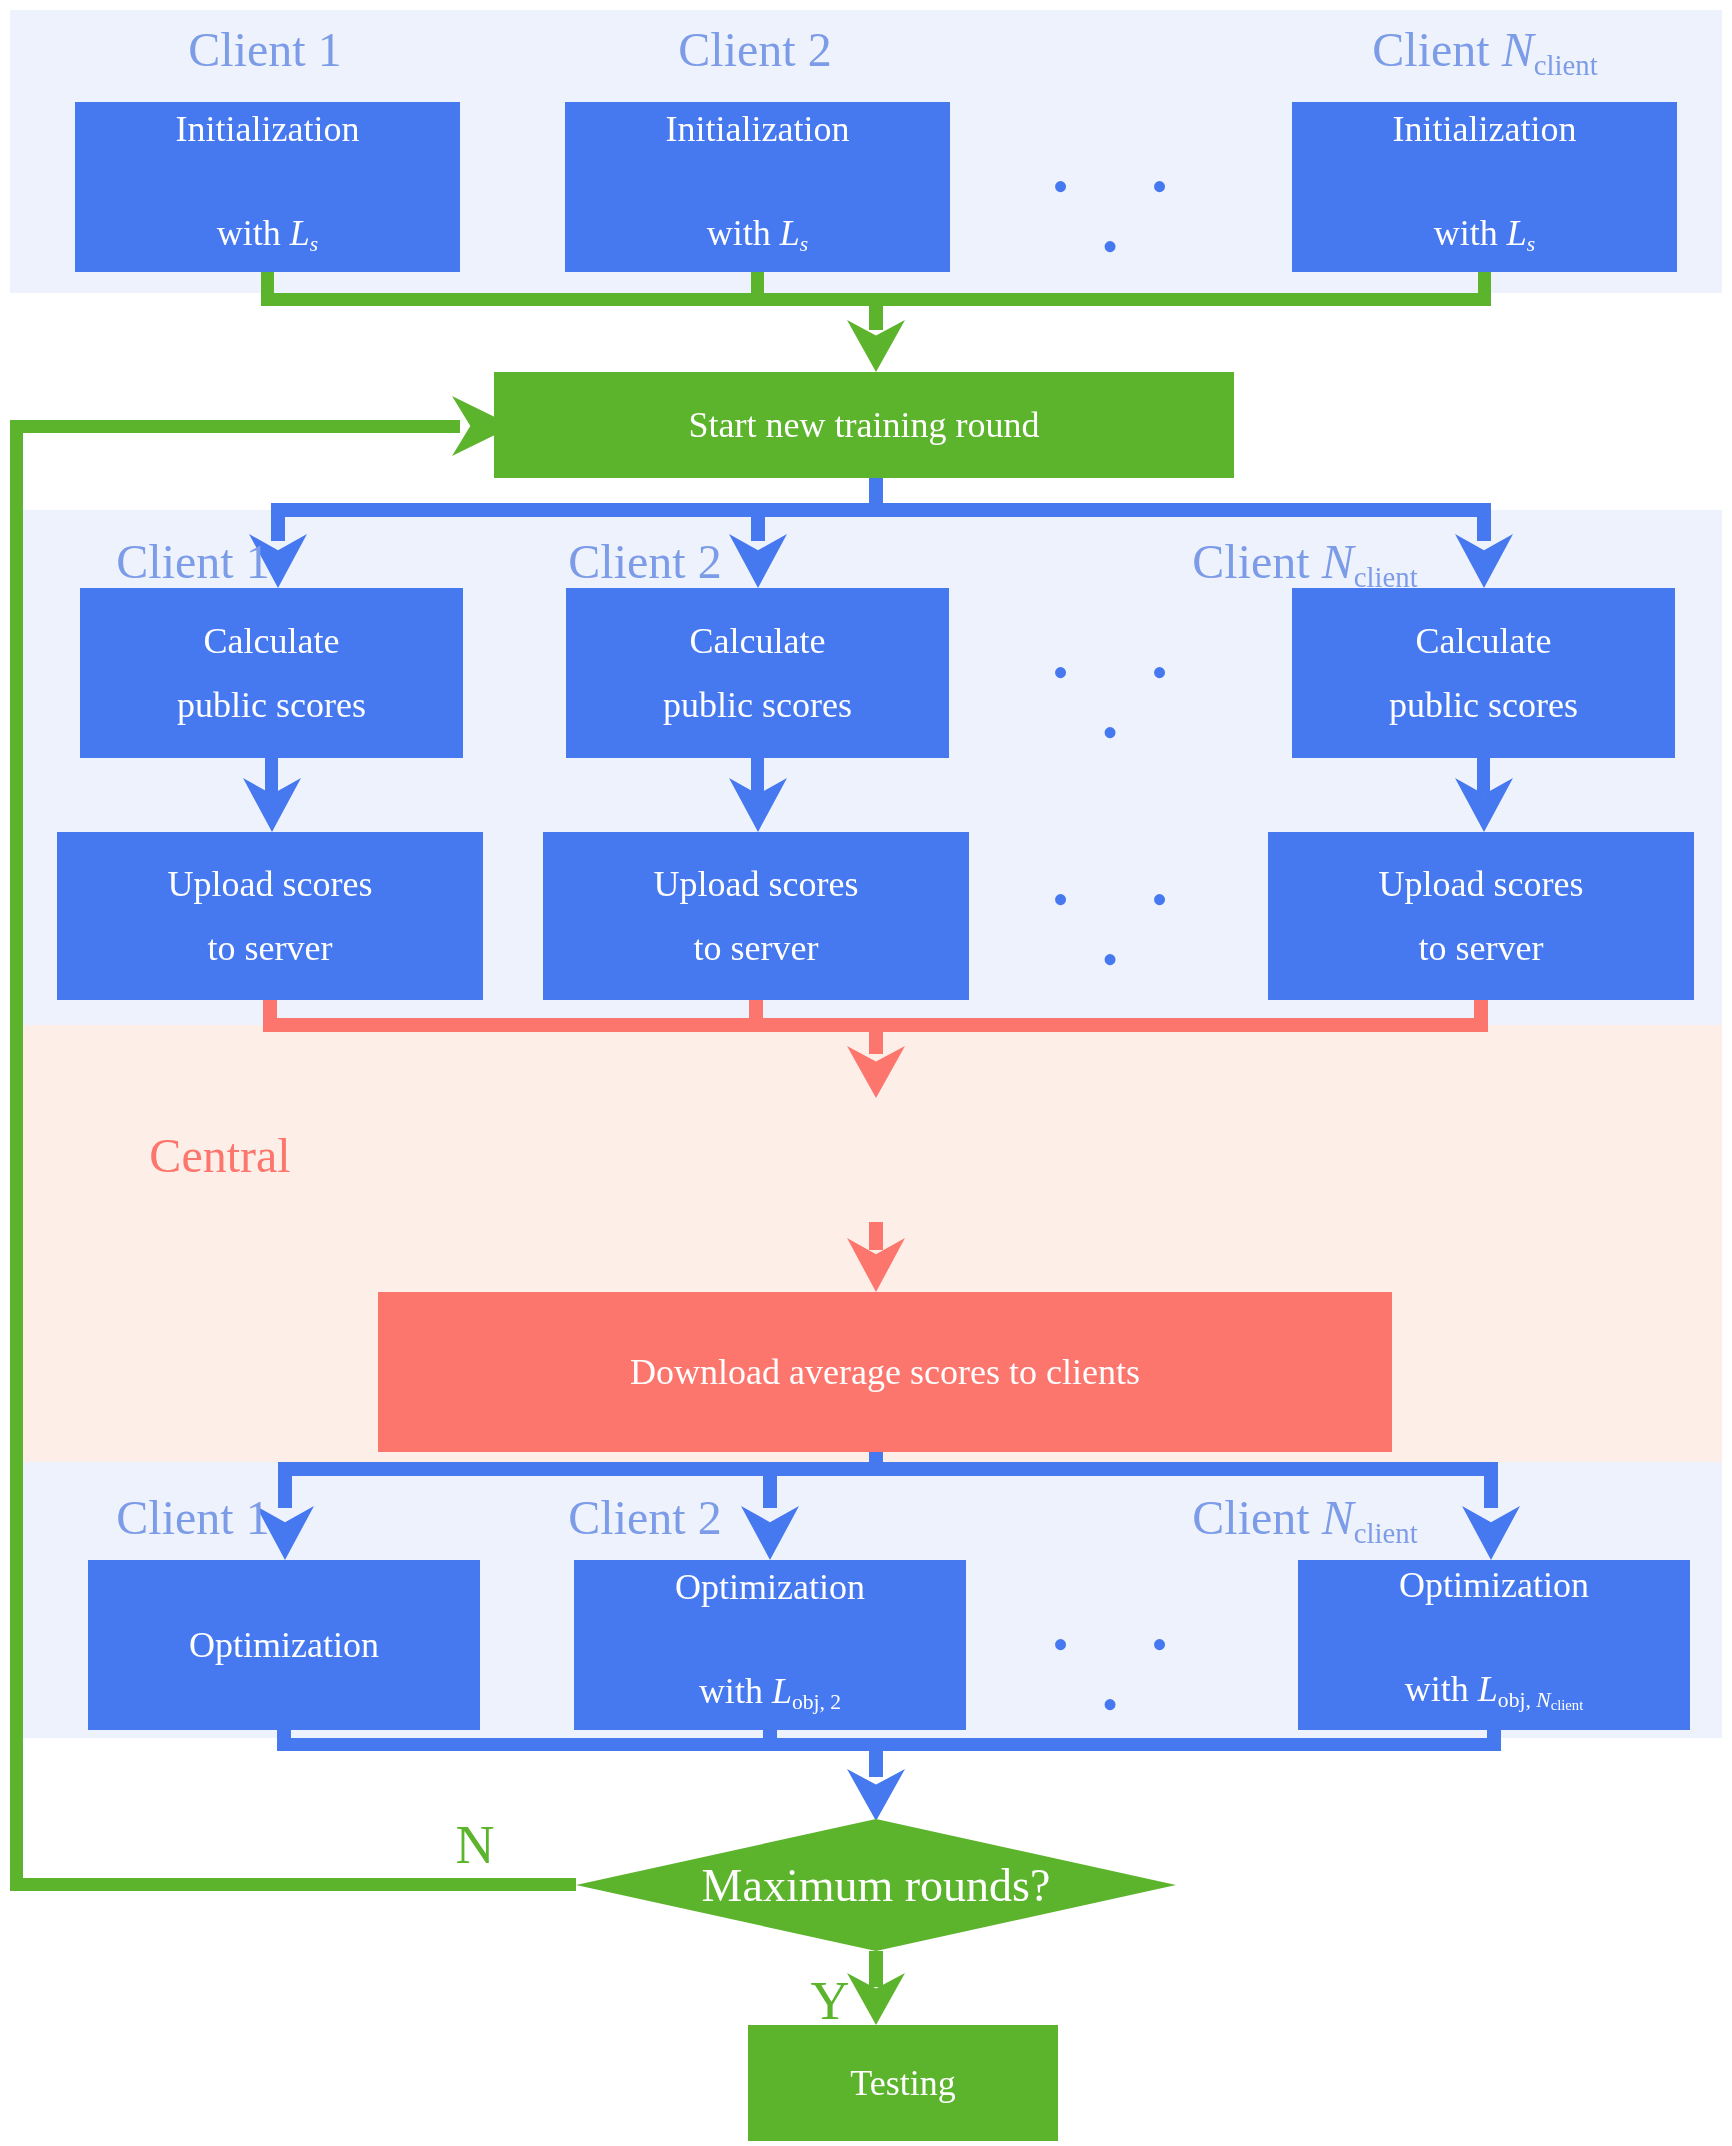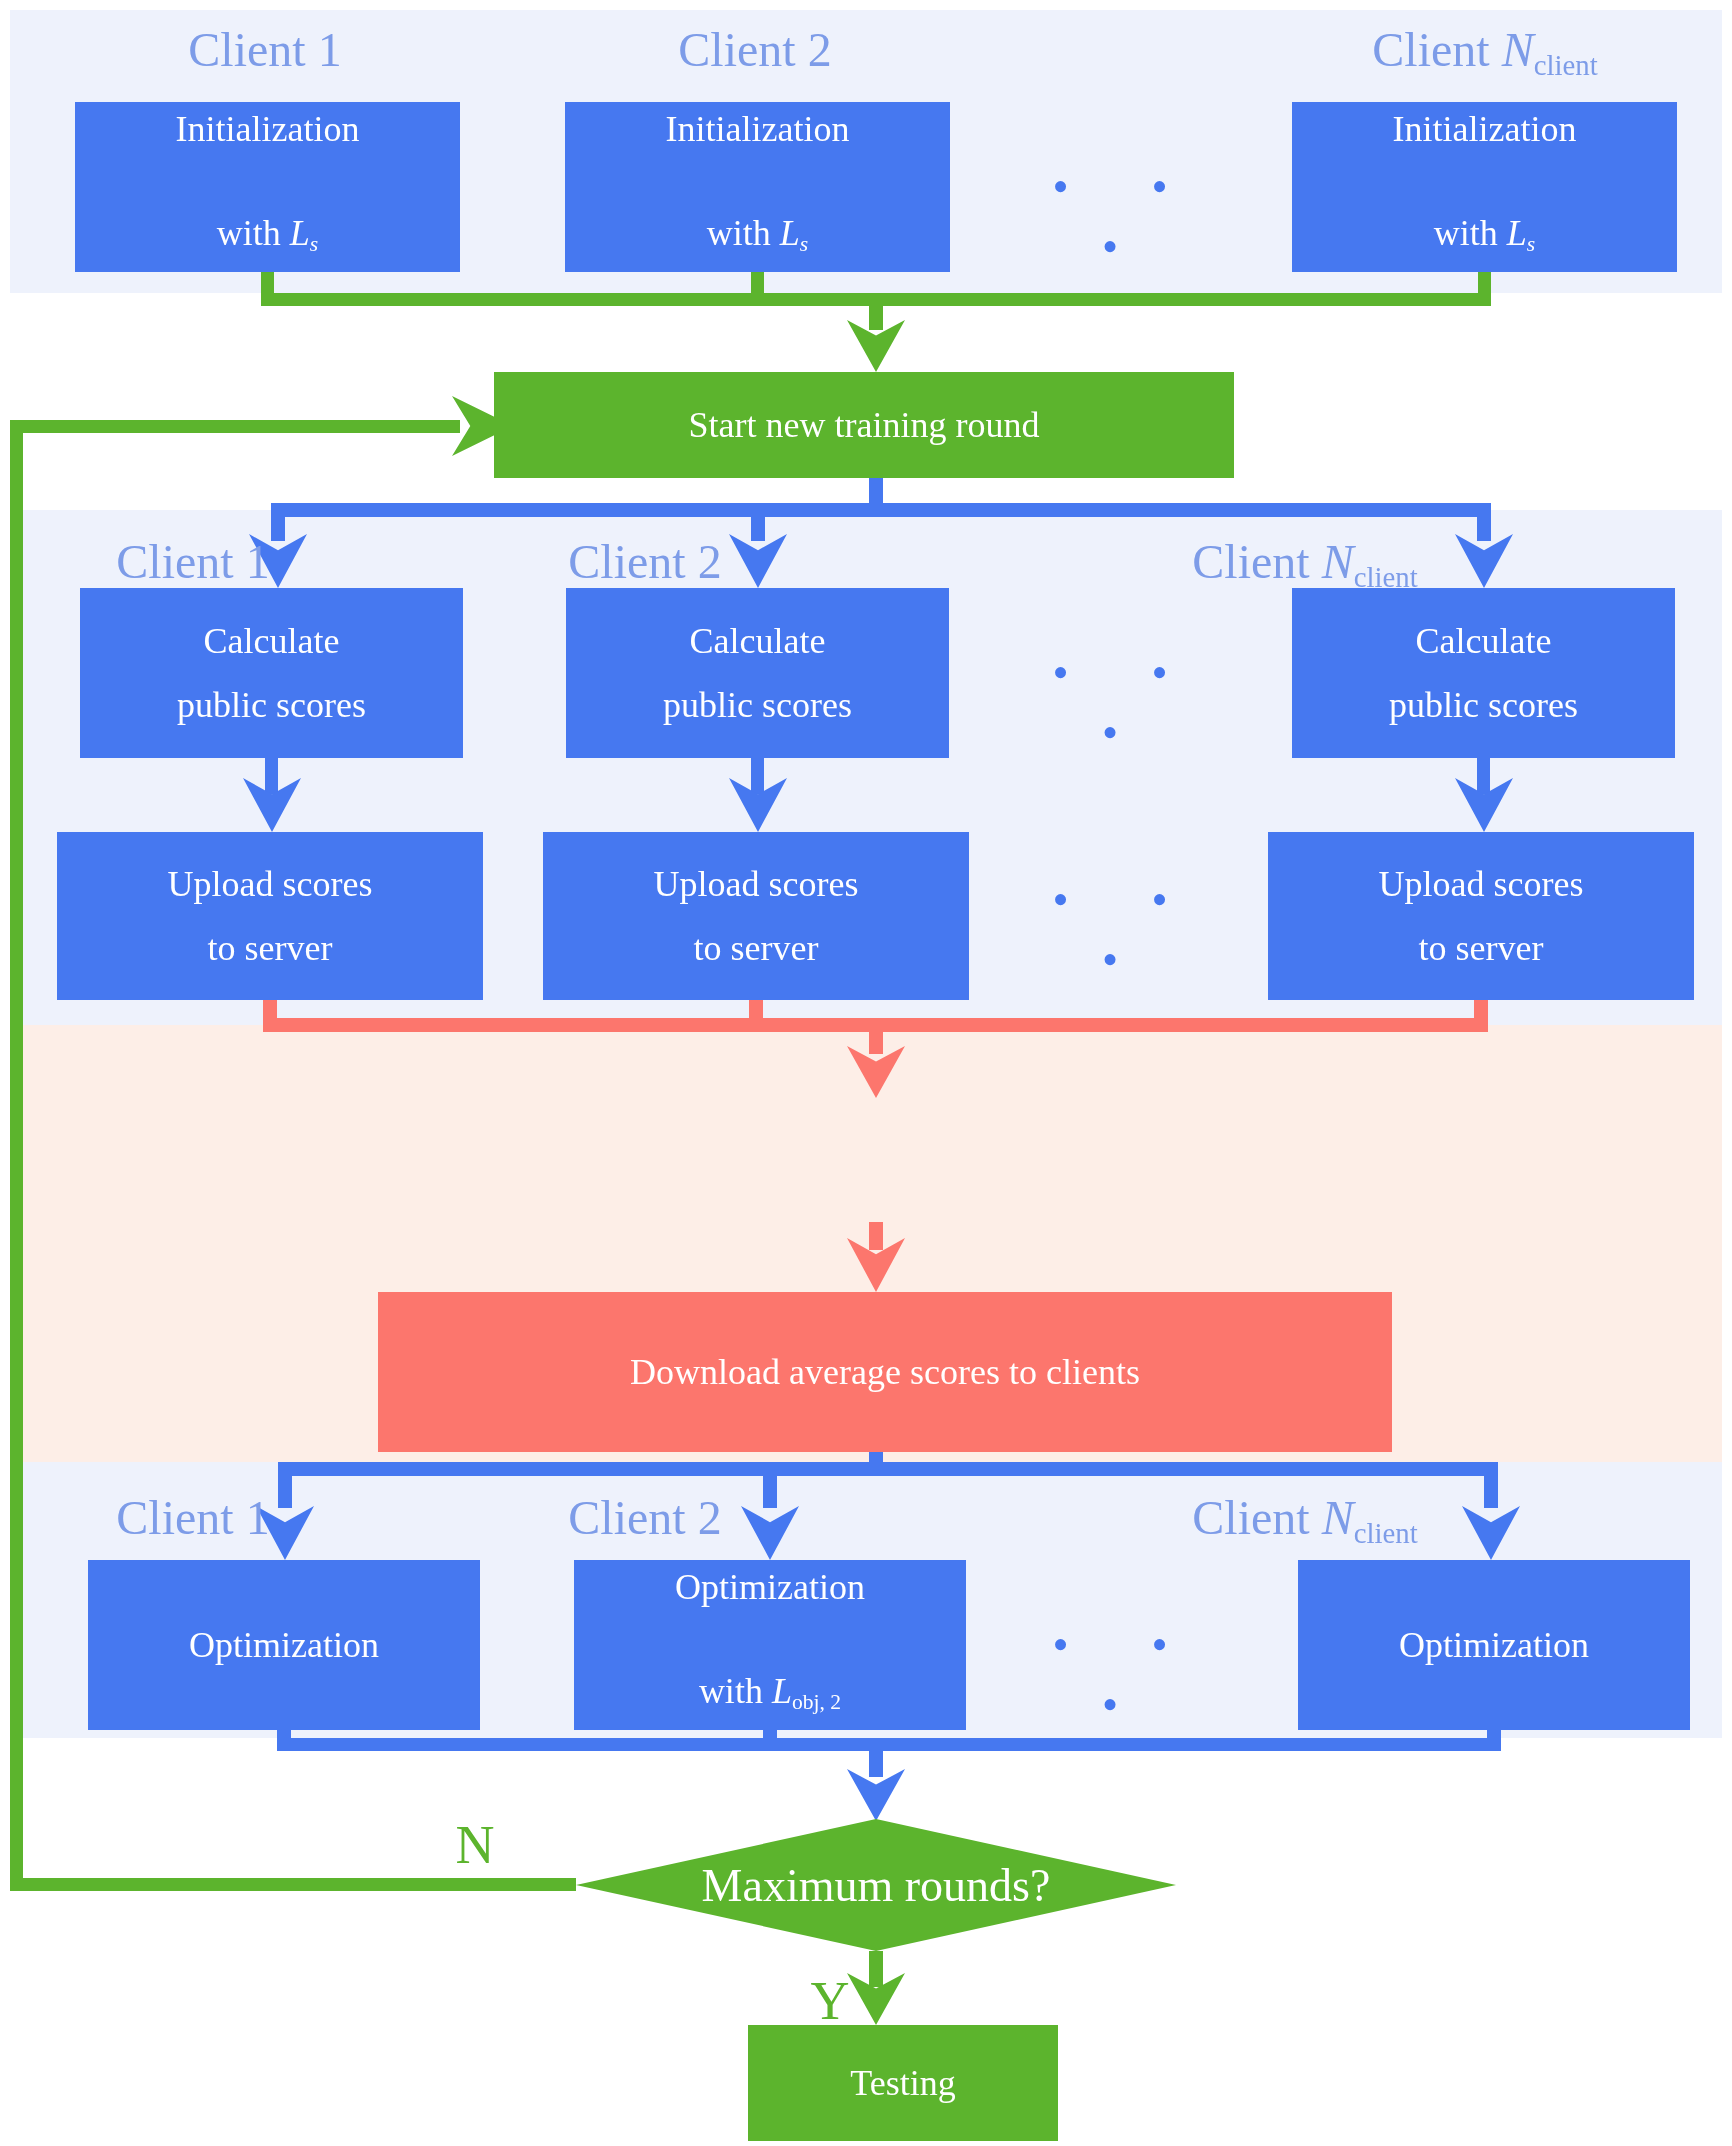--- a/index.html
+++ b/index.html
@@ -126,20 +126,21 @@
   </div>
 
   <div class="bar bar-salmon" style="left:263px;top:1000px;width:14px;height:25px;"></div>
   <div class="bar bar-salmon" style="left:749px;top:1000px;width:14px;height:25px;"></div>
   <div class="bar bar-salmon" style="left:1474px;top:1000px;width:14px;height:25px;"></div>
   <div class="bar bar-salmon" style="left:263px;top:1018px;width:1225px;height:14px;"></div>
   <div class="bar bar-salmon" style="left:869px;top:1032px;width:14px;height:22px;"></div>
   <div class="ah ah-down bar-salmon" style="left:847px;top:1046px;width:58px;height:52px;"></div>
 
   <div class="srv-label" style="left:95px;top:1112px;width:250px;">
+    <div>Central</div>
   </div>
 
 
   <div class="bar bar-salmon" style="left:869px;top:1222px;width:14px;height:28px;"></div>
   <div class="ah ah-down bar-salmon" style="left:847px;top:1238px;width:58px;height:54px;"></div>
 
   <div class="node salmon" style="left:378px;top:1292px;width:1014px;height:160px;">
     <div>Download average scores to clients</div>
   </div>
 
@@ -159,20 +160,21 @@
   <div class="node blue" style="left:88px;top:1560px;width:392px;height:170px;">
     <div>Optimization</div>
   </div>
   <div class="node blue" style="left:574px;top:1560px;width:392px;height:170px;">
     <div>Optimization</div>
     <div class="l2"><span>with </span><span class="it">L</span><sub class="sb">obj, 2</sub></div>
   </div>
   <div class="dots" style="left:1020px;top:1615px;width:200px;"><span>•  •  •</span></div>
   <div class="node blue" style="left:1298px;top:1560px;width:392px;height:170px;">
     <div>Optimization</div>
+    <div class="l2"><span>with </span><span class="it">L</span><sub class="sb"><span>obj, </span><span class="it">N</span><sub class="sb2">client</sub></sub></div>
   </div>
 
   <div class="bar bar-blue" style="left:277px;top:1730px;width:14px;height:21px;"></div>
   <div class="bar bar-blue" style="left:763px;top:1730px;width:14px;height:21px;"></div>
   <div class="bar bar-blue" style="left:1487px;top:1730px;width:14px;height:21px;"></div>
   <div class="bar bar-blue" style="left:277px;top:1738px;width:1224px;height:13px;"></div>
   <div class="bar bar-blue" style="left:869px;top:1751px;width:14px;height:26px;"></div>
   <div class="ah ah-down bar-blue" style="left:847px;top:1769px;width:58px;height:52px;"></div>
 
   <div class="diamond" style="left:576px;top:1819px;width:600px;height:132px;">

